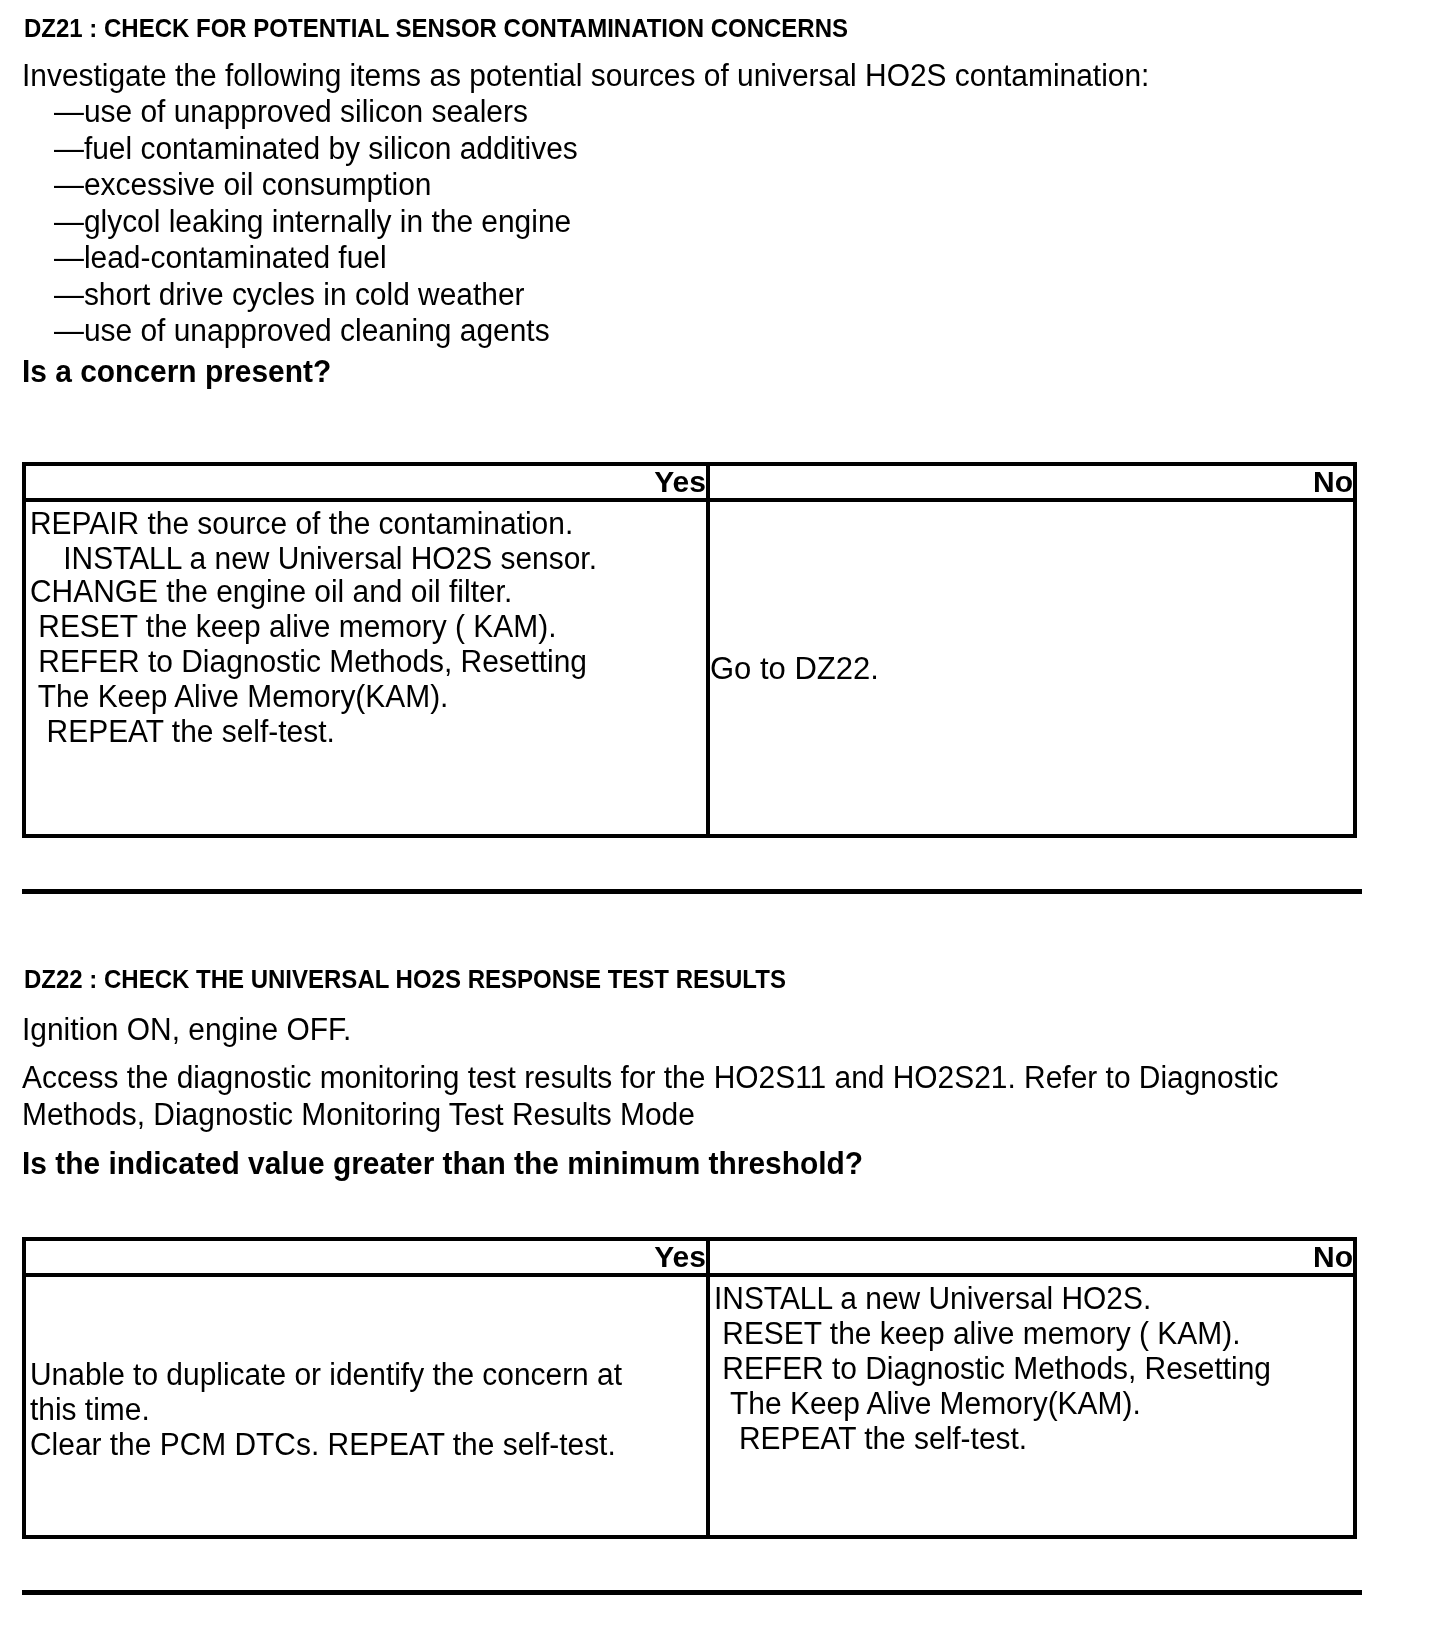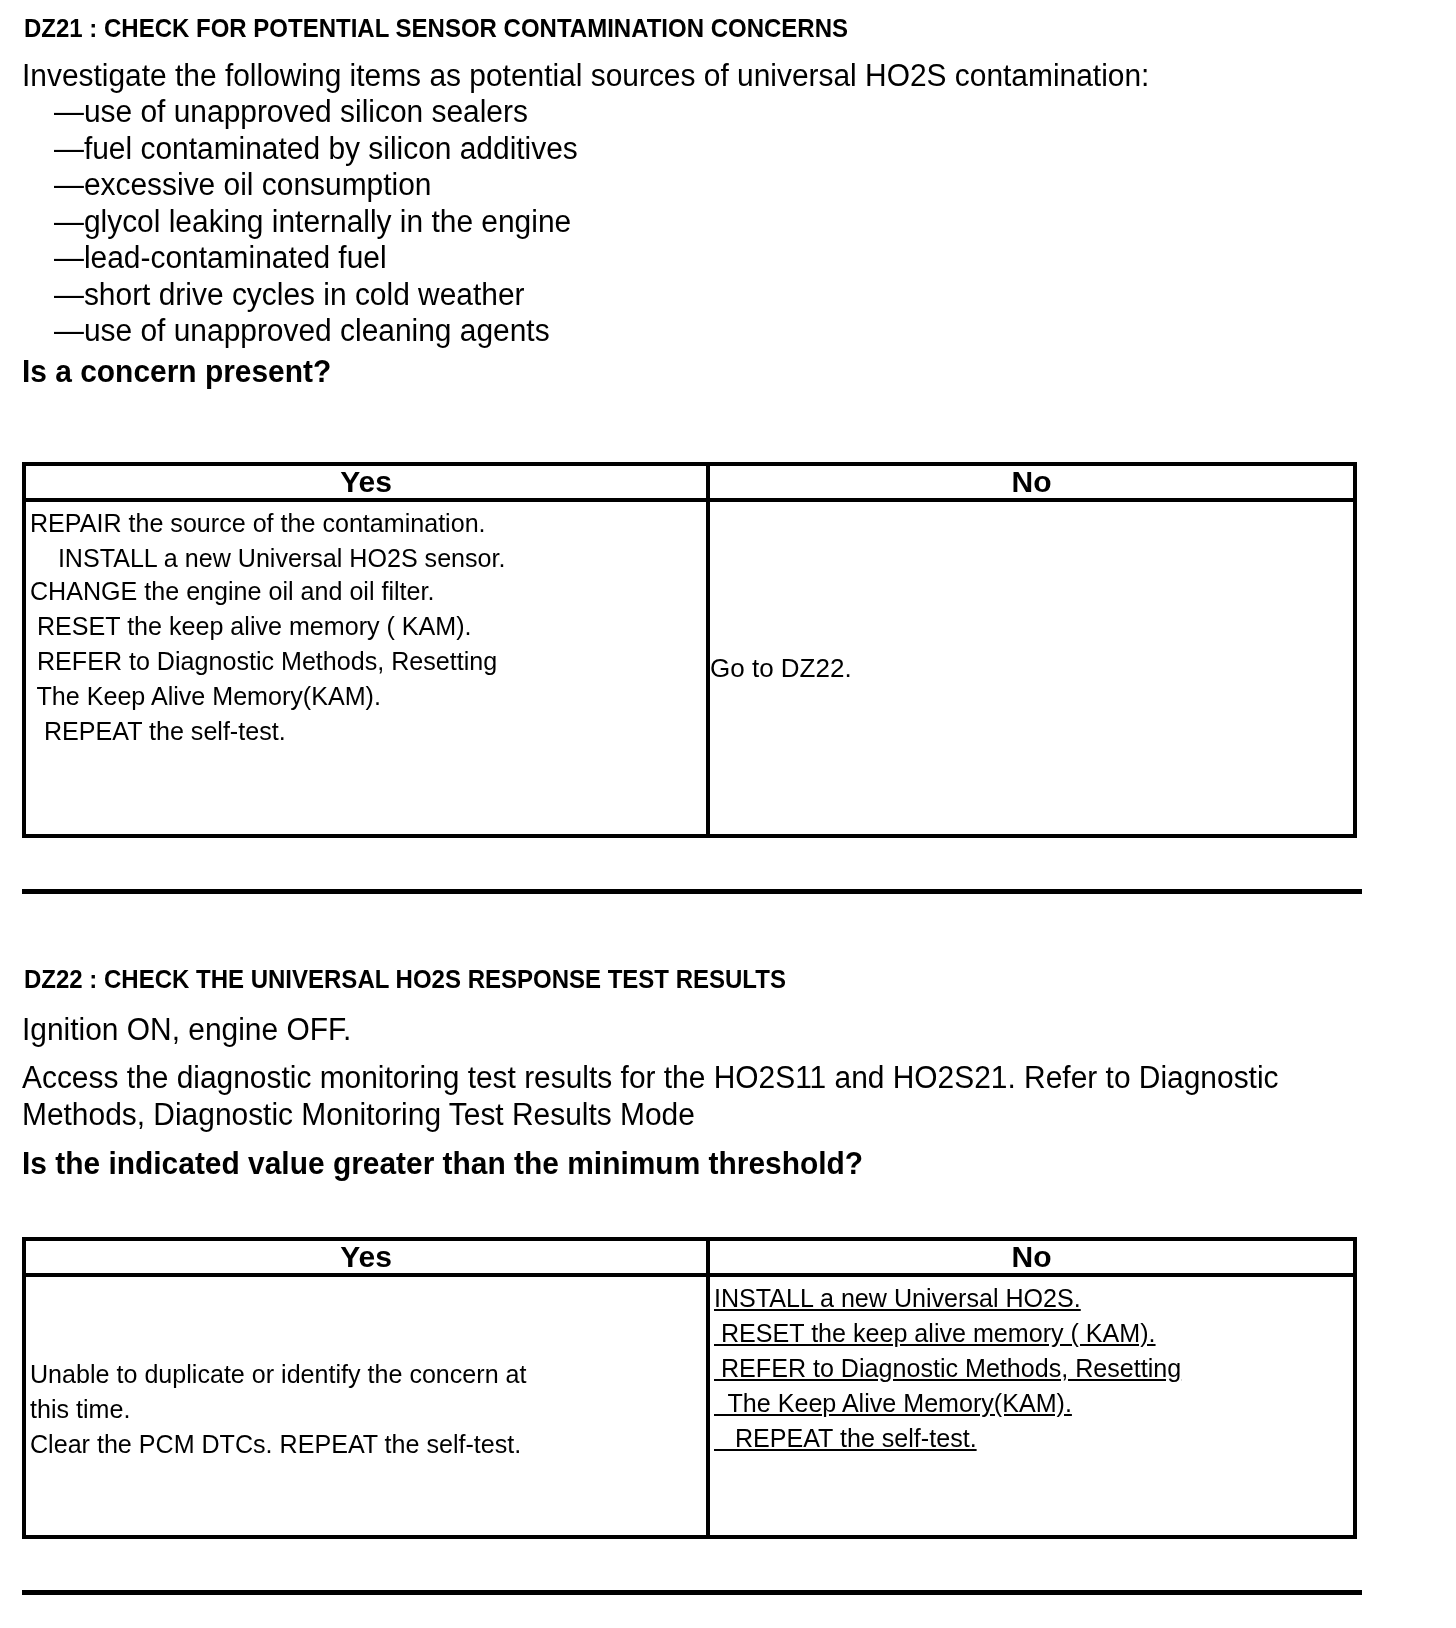--- a/index.html
+++ b/index.html
@@ -62,24 +62,24 @@
     table.decision th, table.decision td {
       border: 4px solid #000000;
       padding: 0;
       vertical-align: top;
     }
     table.decision th {
       font-size: 30px;
       font-weight: bold;
       height: 32px;
       line-height: 32px;
-      text-align: center;
+      text-align: right;
     }
     table.decision td {
-      font-size: 26px;
+      font-size: 31px;
       line-height: 35px;
       white-space: nowrap;
     }
     .cell-lines .ln {
       display: block;
       transform: scaleX(0.965);
       transform-origin: left top;
     }
     .center-cell {
       vertical-align: middle !important;
@@ -162,21 +162,21 @@
       <th>No</th>
     </tr>
   </thead>
   <tbody>
     <tr style="height:262px;">
       <td class="cell-lines" style="padding:80px 0 0 4px;">
         <span class="ln" style="white-space:pre;">Unable to duplicate or identify the concern at</span>
         <span class="ln" style="white-space:pre;">this time.</span>
         <span class="ln" style="white-space:pre;">Clear the PCM DTCs. REPEAT the self-test.</span>
       </td>
-      <td class="cell-lines" style="padding:4px 0 0 4px;text-decoration:underline;">
+      <td class="cell-lines" style="padding:4px 0 0 4px;">
         <span class="ln" style="white-space:pre;">INSTALL a new Universal HO2S.</span>
         <span class="ln" style="white-space:pre;"> RESET the keep alive memory ( KAM).</span>
         <span class="ln" style="white-space:pre;"> REFER to Diagnostic Methods, Resetting</span>
         <span class="ln" style="white-space:pre;">  The Keep Alive Memory(KAM).</span>
         <span class="ln" style="white-space:pre;">   REPEAT the self-test.</span>
       </td>
     </tr>
   </tbody>
 </table>
 

